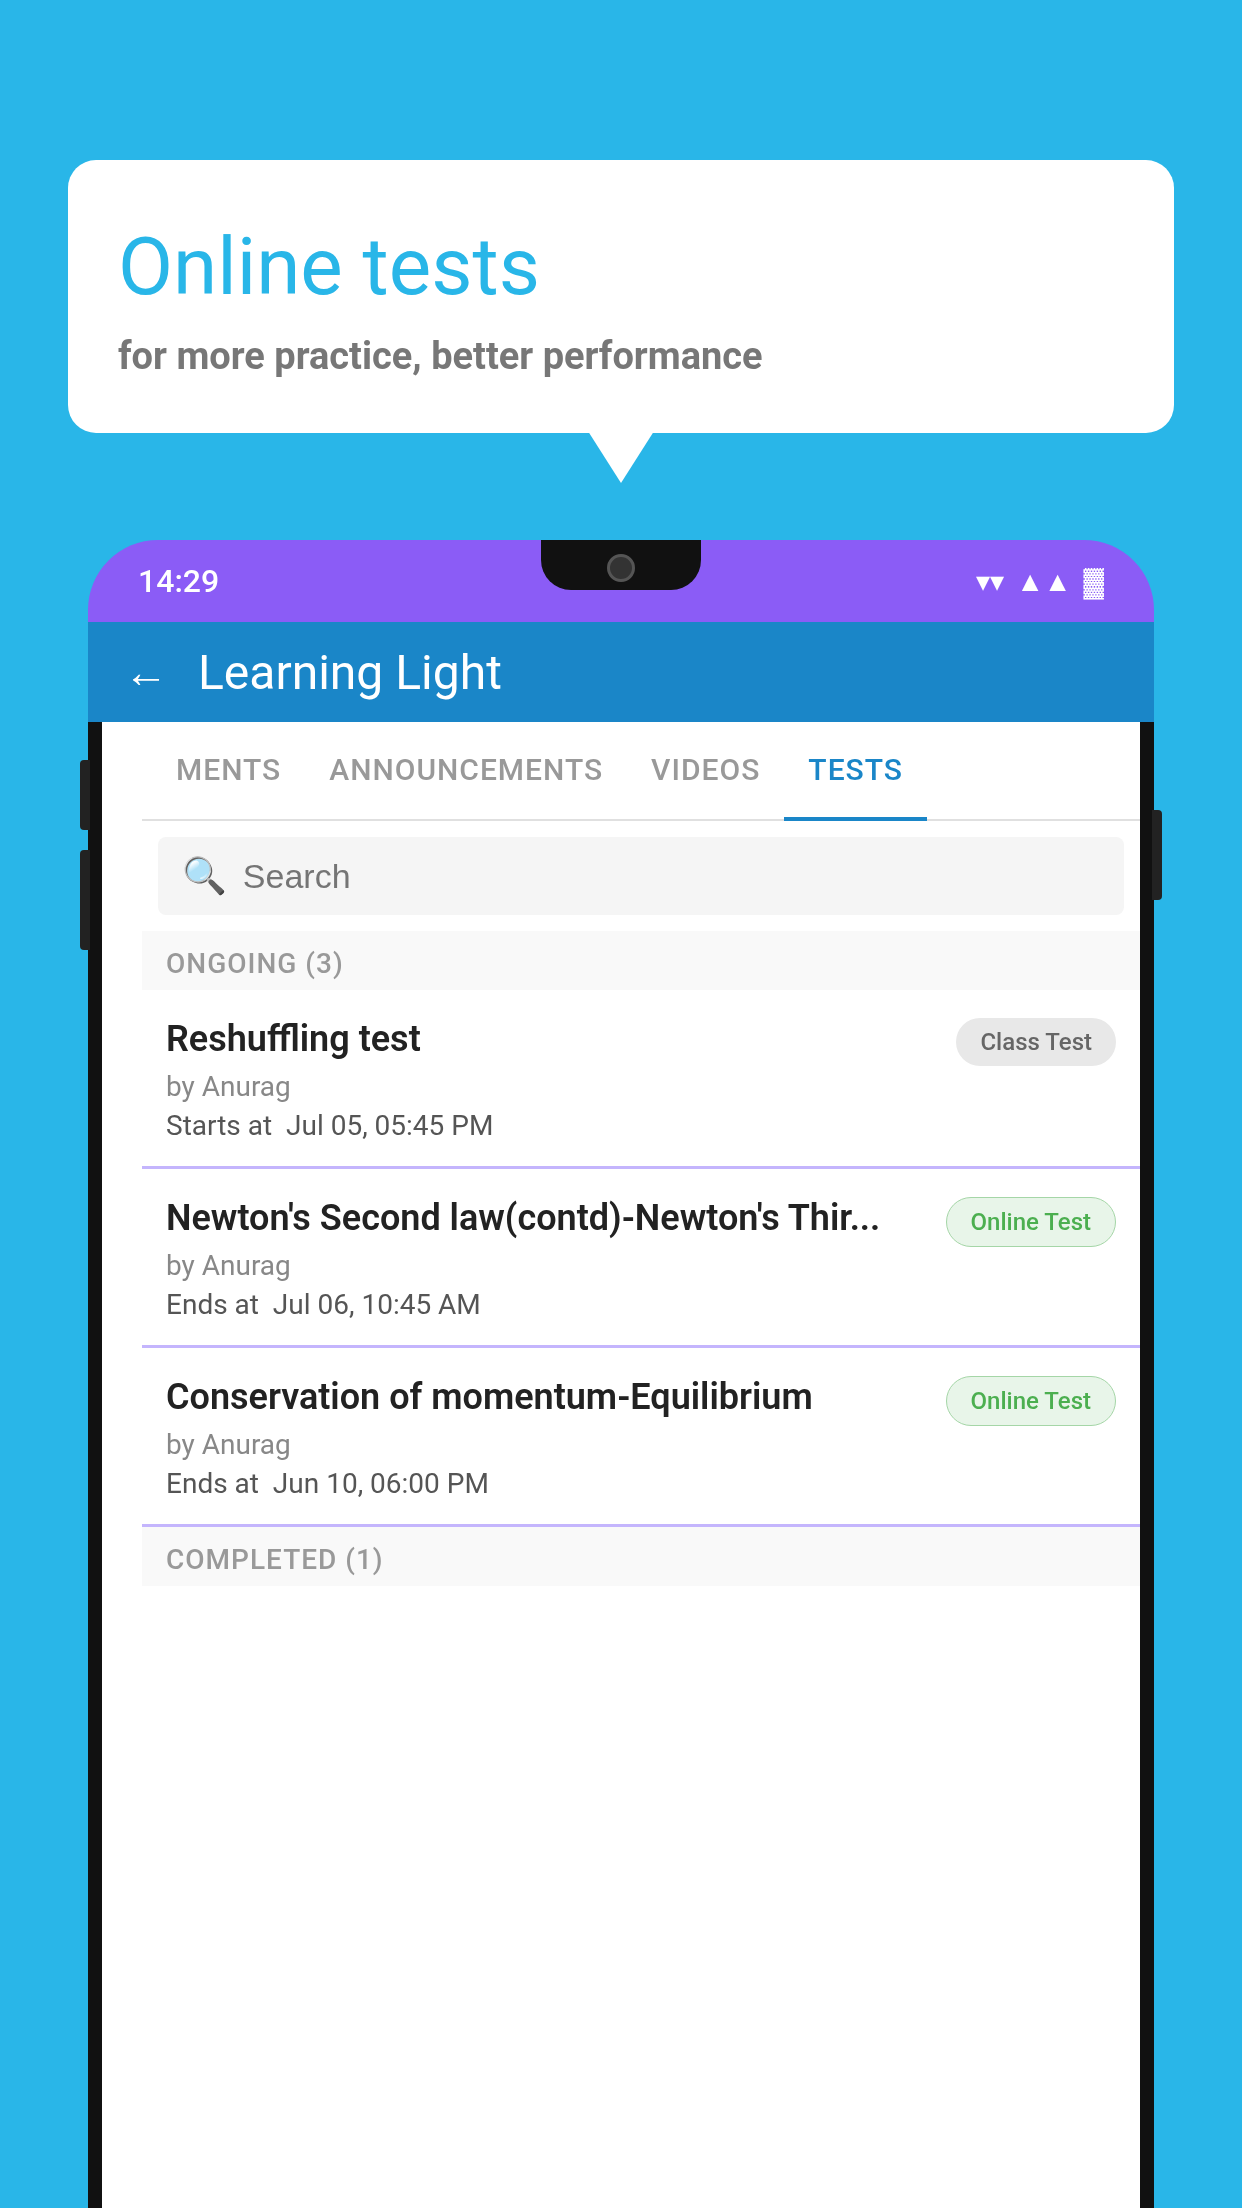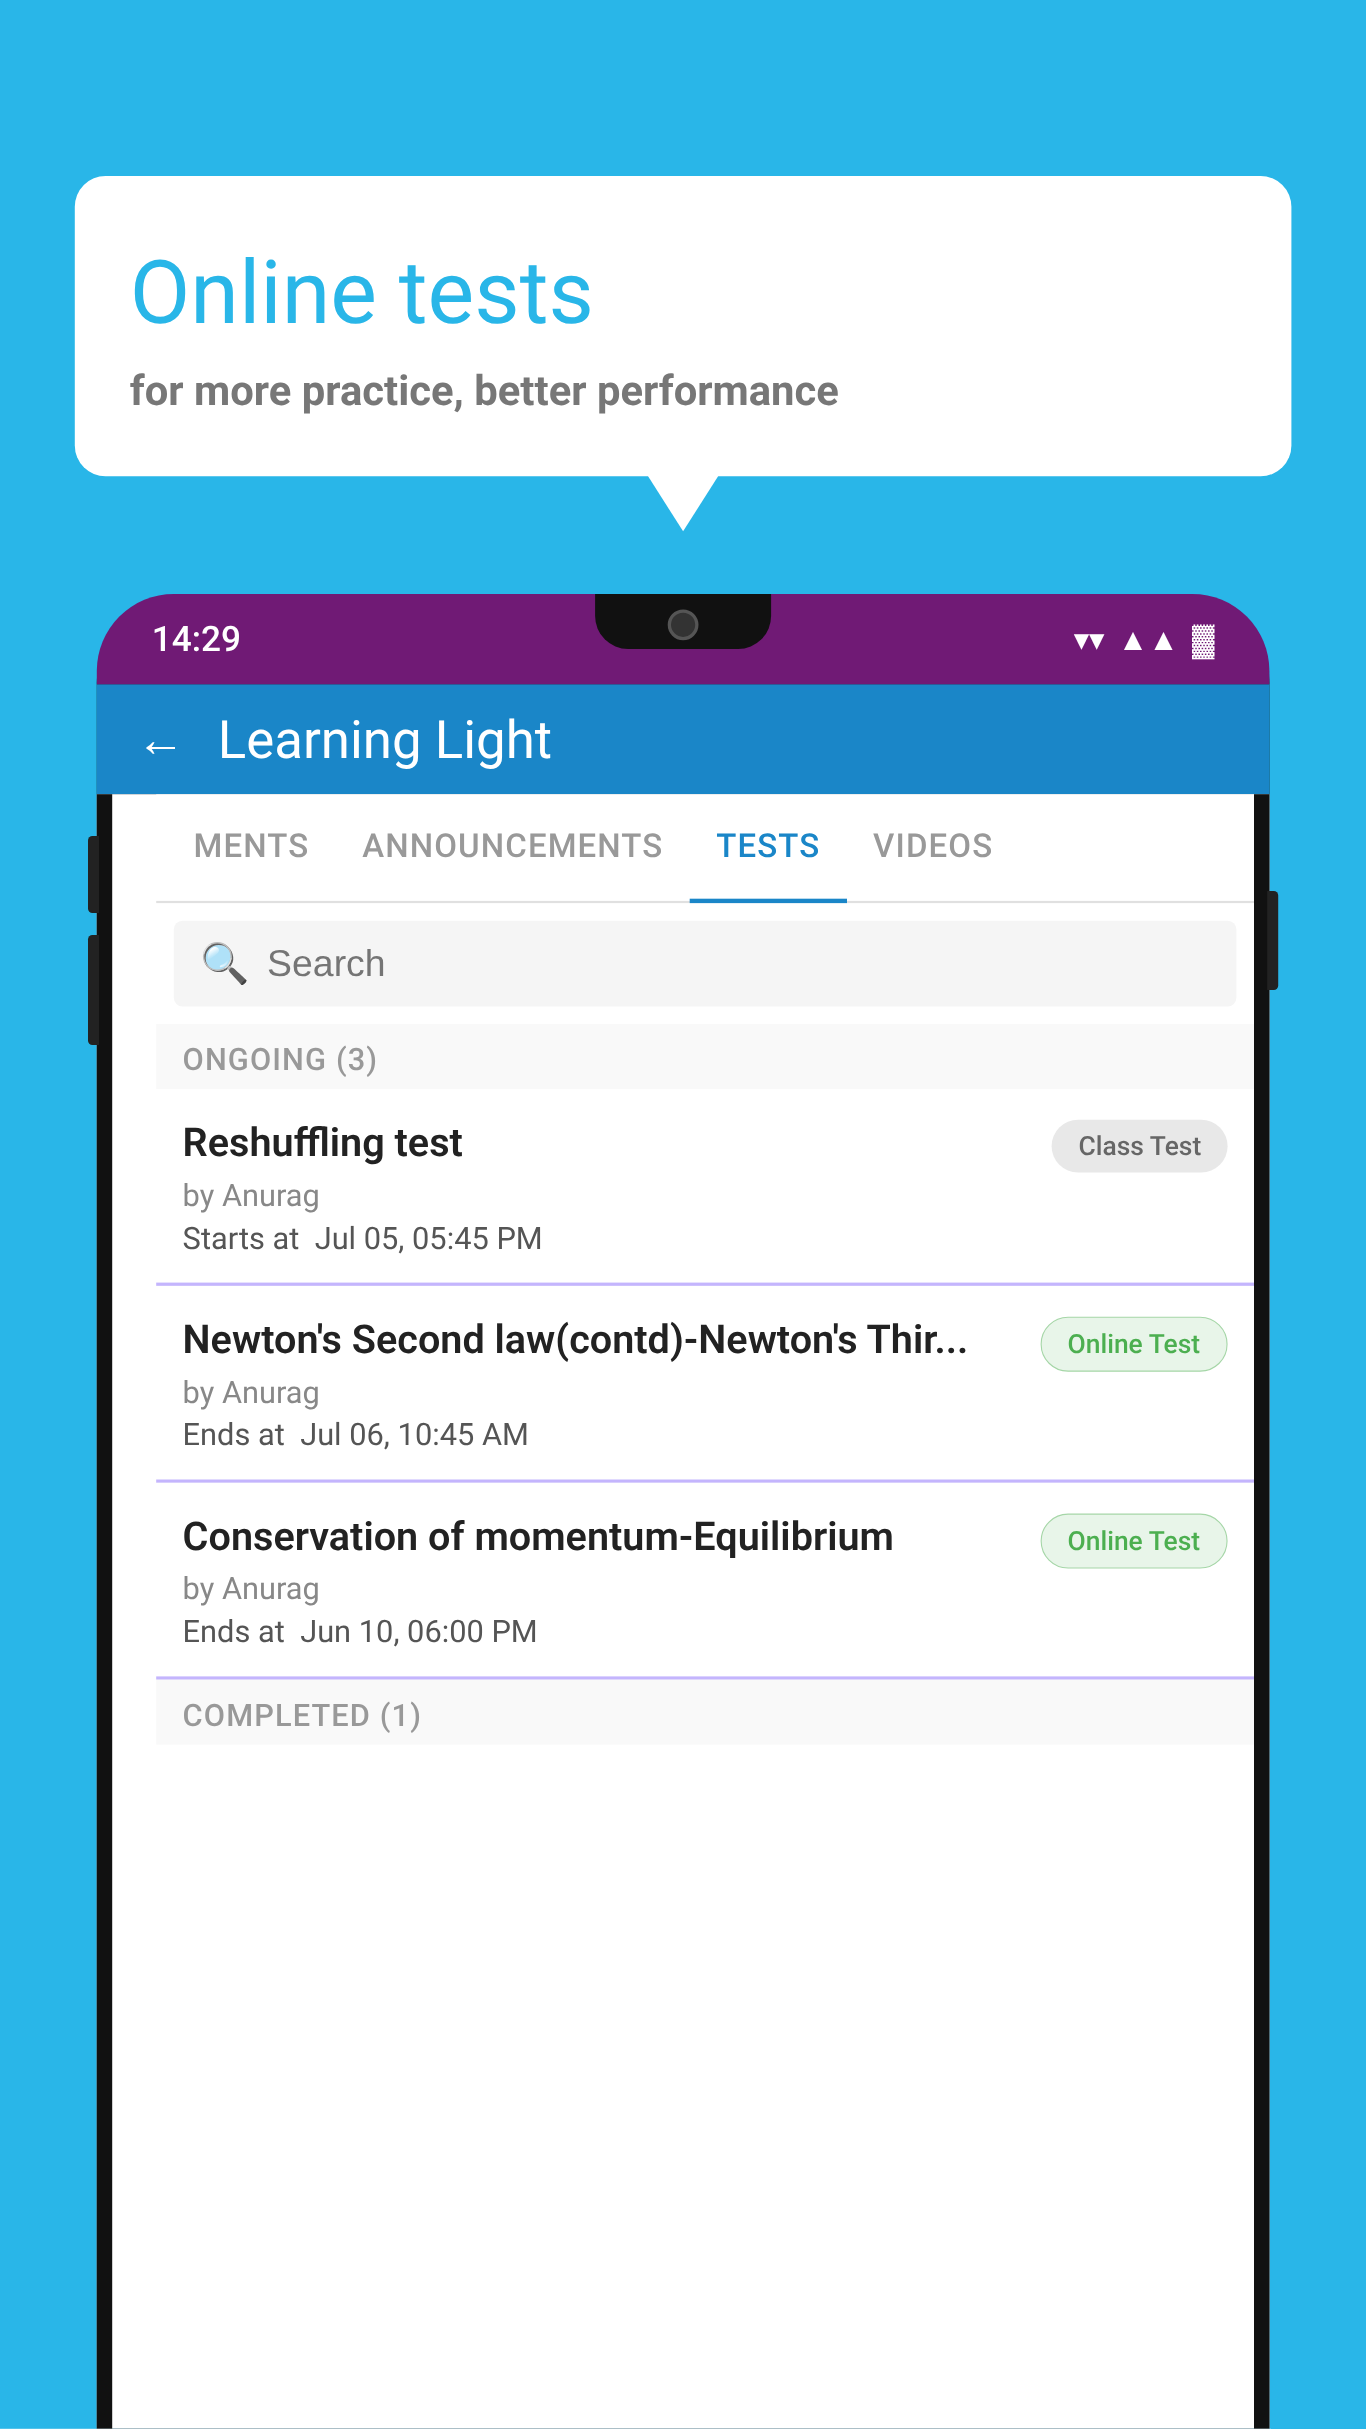--- a/index.html
+++ b/index.html
@@ -58,21 +58,21 @@
       left: 88px;
       right: 88px;
       bottom: 0;
       background: #111;
       border-radius: 80px 80px 0 0;
       padding: 0;
     }
 
     
     .phone-status-bar {
-      background: #701a75;
+      background: #8b5cf6;
       height: 82px;
       border-radius: 70px 70px 0 0;
       display: flex;
       align-items: center;
       justify-content: space-between;
       padding: 0 50px;
       position: relative;
     }
 
     .notch {
@@ -332,22 +332,22 @@
   <div class="app-header">
     <span class="back-arrow">←</span>
     <span class="app-title">Learning Light</span>
   </div>
 
   <div class="phone-content">
 
     <div class="tabs">
       <div class="tab">MENTS</div>
       <div class="tab">ANNOUNCEMENTS</div>
+      <div class="tab">VIDEOS</div>
       <div class="tab active">TESTS</div>
-      <div class="tab">VIDEOS</div>
     </div>
 
     <div class="search-bar">
       <span class="search-icon">🔍</span>
       <input class="search-input" type="text" placeholder="Search" style="">
     </div>
 
     <div class="section-header">ONGOING (3)</div>
 
     <div class="test-item">

